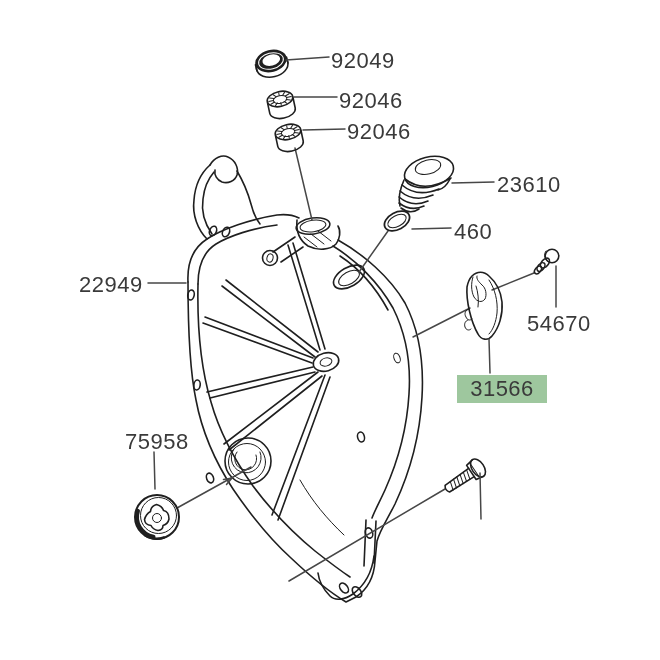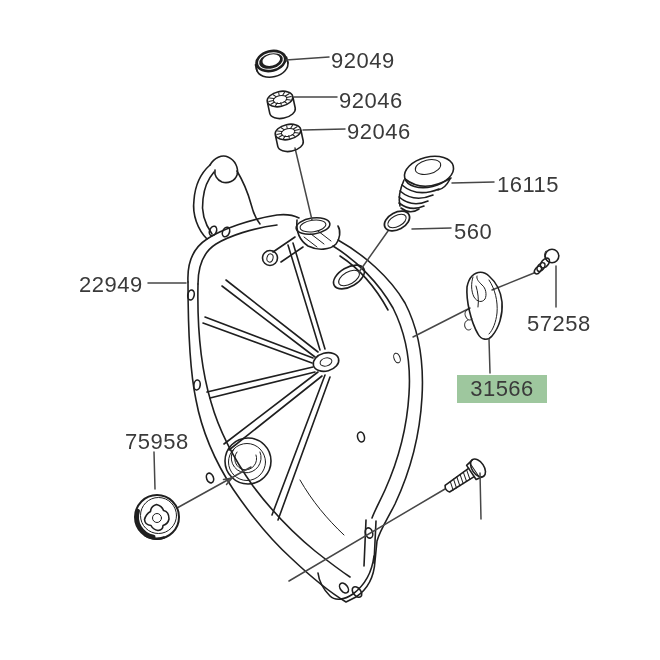--- a/index.html
+++ b/index.html
@@ -186,19 +186,19 @@
       <line class="leader" x1="556" y1="266" x2="556" y2="307"></line>
       <line class="leader" x1="489" y1="339" x2="490" y2="373"></line>
       <line class="leader" x1="154" y1="452" x2="155" y2="489"></line>
       <line class="leader" x1="480" y1="473" x2="481" y2="519"></line>
     </g>
   </svg>
 
   <div class="part-label" style="left:331px;top:48px">92049</div>
   <div class="part-label" style="left:339px;top:88px">92046</div>
   <div class="part-label" style="left:347px;top:119px">92046</div>
-  <div class="part-label" style="left:497px;top:172px">16115</div>
-  <div class="part-label" style="left:454px;top:219px">560</div>
+  <div class="part-label" style="left:497px;top:172px">23610</div>
+  <div class="part-label" style="left:454px;top:219px">460</div>
   <div class="part-label" style="left:79px;top:272px">22949</div>
-  <div class="part-label" style="left:527px;top:311px">57258</div>
+  <div class="part-label" style="left:527px;top:311px">54670</div>
   <div class="part-label highlighted" style="left:457px;top:375px;width:90px;height:28px">31566</div>
   <div class="part-label" style="left:125px;top:429px">75958</div>
 </div>
 
 </body></html>

